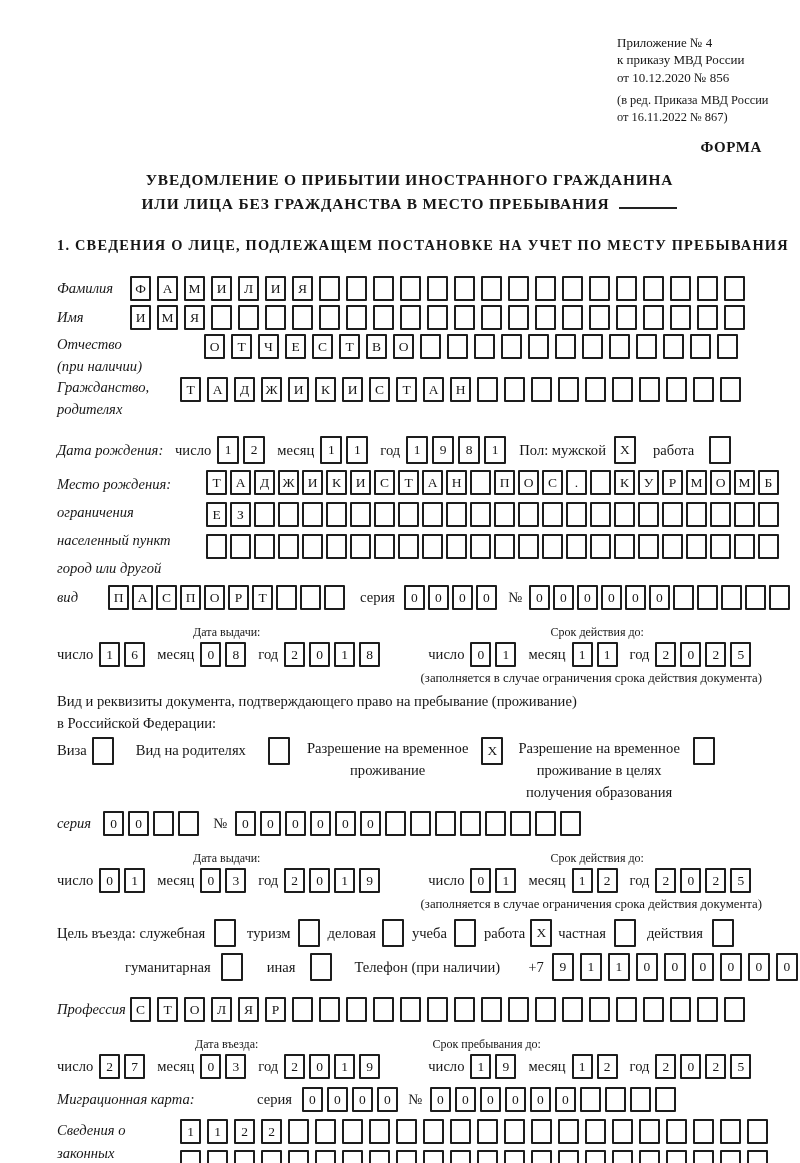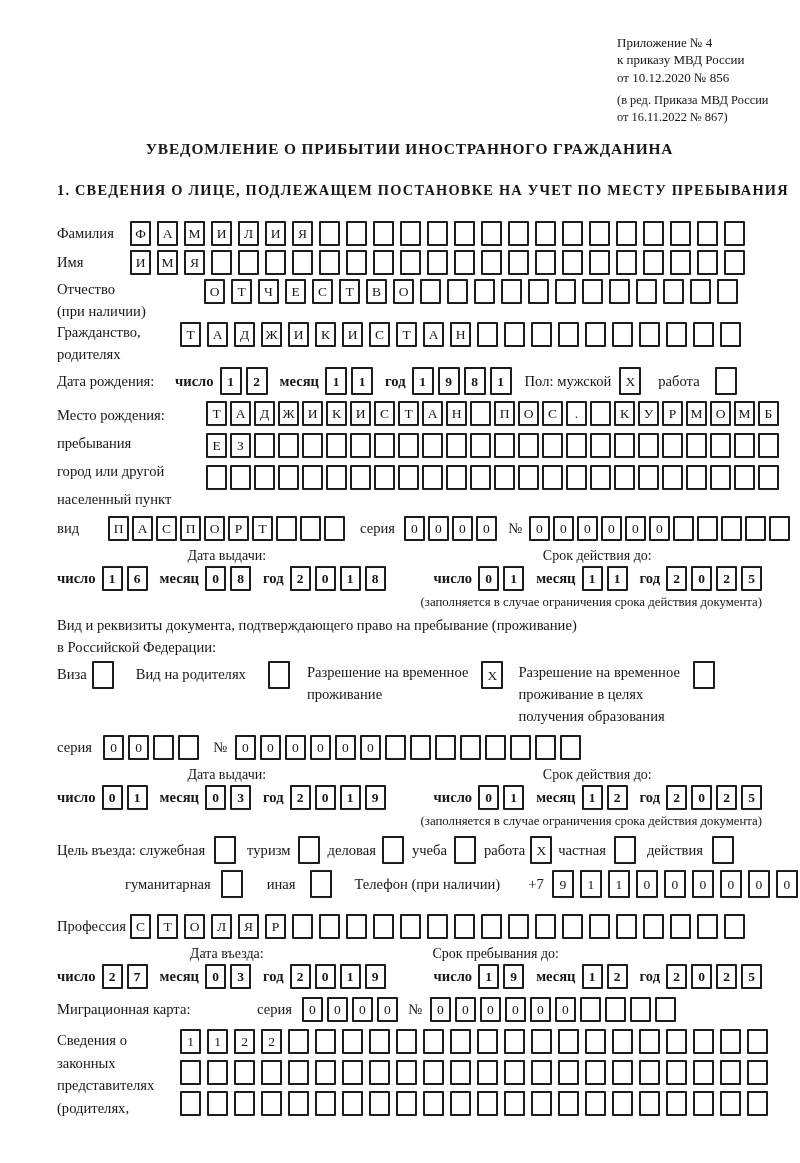--- a/index.html
+++ b/index.html
@@ -19,51 +19,53 @@
   .cb{flex:0 0 auto;display:inline-flex;align-items:center;justify-content:center;
       width:17px;height:21px;border:2px solid #1d1d1d;border-radius:1px;background:#fff;
       font-size:13.5px;line-height:1;}
   .bigcb .cb{width:18px;height:24px;}
   .brow{display:flex;gap:6px;flex:0 0 auto;}
   .g3{gap:3px;} .g4{gap:4px;}
 
   .frow{display:flex;align-items:center;font-size:14.6px;white-space:nowrap;}
   .top{align-items:flex-start;}
   .ml{line-height:21.5px;flex:0 0 auto;}
-  .lbl{flex:0 0 auto;}
+  .lbl{flex:0 0 auto;font-style:italic;}
   .lw1{width:73px;} .lw2{width:147px;} .lw3{width:123px;} .lw4{width:149px;line-height:28px;}
 
   
-  .dg{display:flex;align-items:center;flex:0 0 auto;font-weight:bold;}
+  .dg{display:flex;align-items:center;flex:0 0 auto;}
   .dg .dglab{margin:0 6px 0 12px;}
   .dg .dglab:first-child{margin-left:0;}
   .dg .dgboxes{display:flex;gap:4px;}
 
-  .caps{display:flex;font-size:14px;margin-top:7px;}
+  .caps{display:flex;font-size:12px;margin-top:15px;}
   .note{font-size:12.8px;text-align:right;margin-top:4px;}
   .ctrb{text-align:center;font-weight:bold;font-size:14.4px;margin-top:5px;}
-  .ctr2{line-height:22px;flex:0 0 auto;}
+  .ctr2{text-align:center;line-height:22px;flex:0 0 auto;}
   .stack{display:flex;flex-direction:column;gap:7px;}
 </style>
 </head>
 <body>
 
 <div class="page">
 
   <div class="ref">
     <div>Приложение № 4</div>
     <div>к приказу МВД России</div>
     <div>от 10.12.2020 № 856</div>
     <div>(в ред. Приказа МВД России</div>
     <div>от 16.11.2022 № 867)</div>
   </div>
 
+  <div class="forma">ФОРМА</div>
 
   <div class="title">
     <div>УВЕДОМЛЕНИЕ О ПРИБЫТИИ ИНОСТРАННОГО ГРАЖДАНИНА</div>
+    <div><span>ИЛИ ЛИЦА БЕЗ ГРАЖДАНСТВА В МЕСТО ПРЕБЫВАНИЯ</span><span class="blank"></span></div>
   </div>
 
   <div class="sect">1. СВЕДЕНИЯ О ЛИЦЕ, ПОДЛЕЖАЩЕМ ПОСТАНОВКЕ НА УЧЕТ ПО МЕСТУ ПРЕБЫВАНИЯ</div>
 
   <div class="frow" style="margin-top:22px">
     <span class="lbl lw1">Фамилия</span>
     <div class="brow">
         <span class="cb">Ф</span>
         <span class="cb">А</span>
         <span class="cb">М</span>
@@ -171,21 +173,21 @@
         <span class="cb"></span>
         <span class="cb"></span>
         <span class="cb"></span>
         <span class="cb"></span>
         <span class="cb"></span>
         <span class="cb"></span>
         <span class="cb"></span>
       </div>
   </div>
 
-  <div class="frow bigcb" style="margin-top:2px">
+  <div class="frow bigcb" style="margin-top:16px">
     <span class="lbl" style="width:118px">Дата рождения:</span>
     <span class="dg">
         <span class="dglab">число</span>
         <span class="dgboxes">
           <span class="cb">1</span>
           <span class="cb">2</span>
         </span>
         <span class="dglab">месяц</span>
         <span class="dgboxes">
           <span class="cb">1</span>
@@ -205,23 +207,23 @@
       </div>
     <span style="margin-left:17px">работа</span>
     <div class="brow" style="margin-left:15px">
         <span class="cb"></span>
       </div>
   </div>
 
   <div class="frow top" style="margin-top:6px">
     <span class="lbl lw4">
       <span style="display:block">Место рождения:</span>
-      <span style="display:block">пребывания</span>
+      <span style="display:block">ограничения</span>
+      <span style="display:block">населенный пункт</span>
       <span style="display:block">город или другой</span>
-      <span style="display:block">населенный пункт</span>
     </span>
     <div class="stack">
       <div class="brow g3">
           <span class="cb">Т</span>
           <span class="cb">А</span>
           <span class="cb">Д</span>
           <span class="cb">Ж</span>
           <span class="cb">И</span>
           <span class="cb">К</span>
           <span class="cb">И</span>

